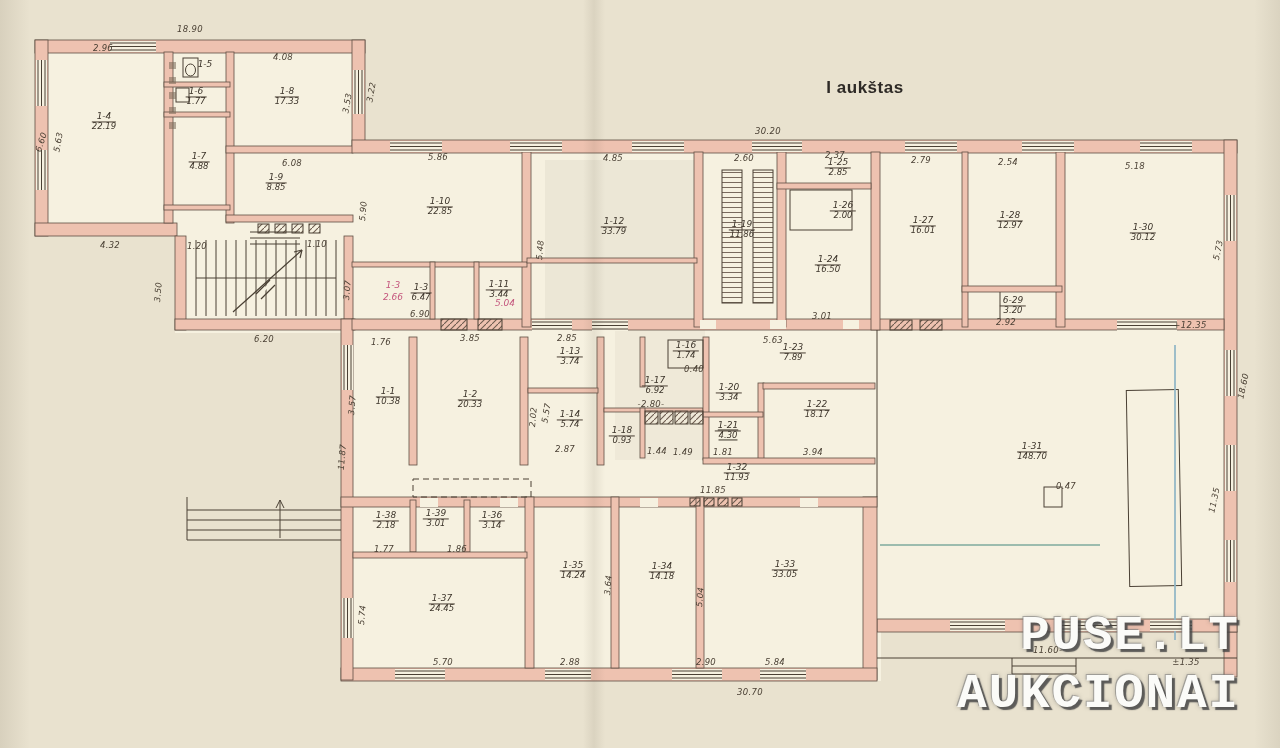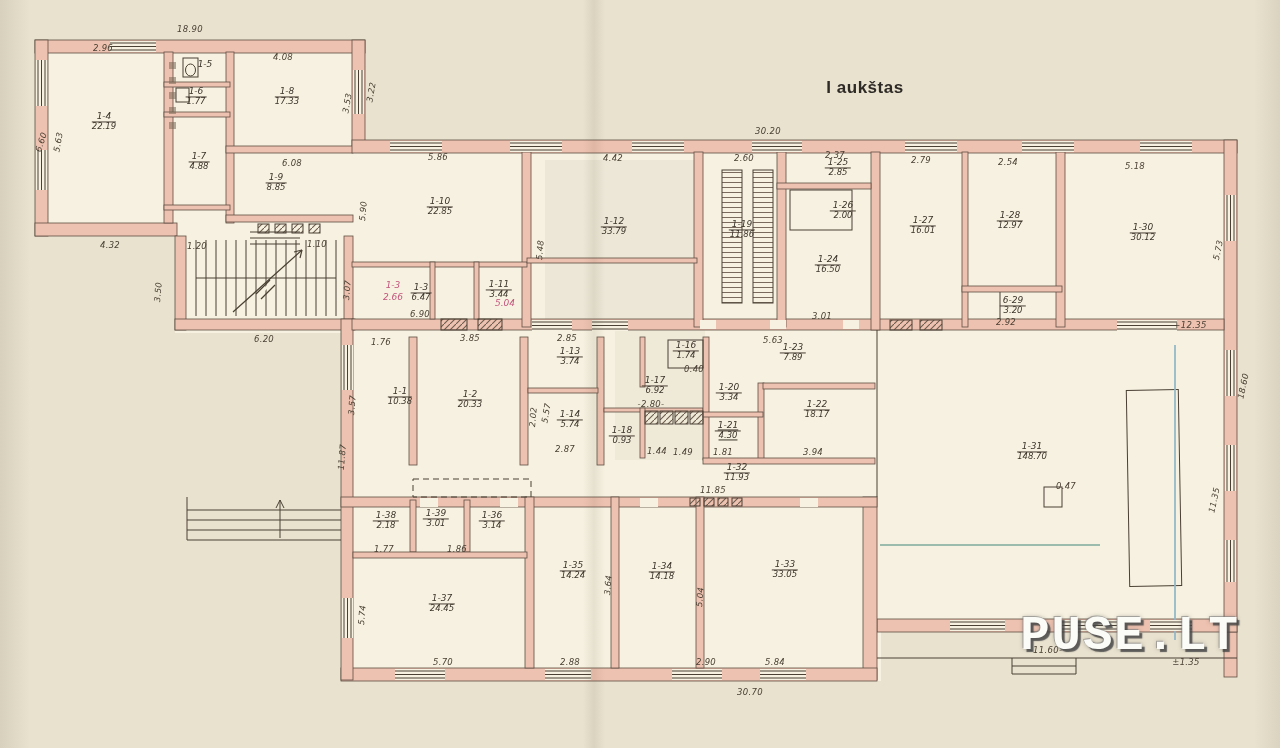--- a/index.html
+++ b/index.html
@@ -411,21 +411,21 @@
         <span class="rarea">12.97</span>
       </div>
       <div class="room-label" style="left: 1013px; top: 306px;">
         <span class="rid">6-29</span>
         <span class="rarea">3.20</span>
       </div>
       <div class="room-label" style="left: 1143px; top: 233px;">
         <span class="rid">1-30</span>
         <span class="rarea">30.12</span>
       </div>
-      <div class="room-label" style="left: 388px; top: 397px; margin-left: 12px;">
+      <div class="room-label" style="left: 388px; top: 397px;">
         <span class="rid">1-1</span>
         <span class="rarea">10.38</span>
       </div>
       <div class="room-label" style="left: 470px; top: 400px;">
         <span class="rid">1-2</span>
         <span class="rarea">20.33</span>
       </div>
       <div class="room-label" style="left: 570px; top: 357px;">
         <span class="rid">1-13</span>
         <span class="rarea">3.74</span>
@@ -507,21 +507,21 @@
       <div class="dim" style="left: 371px; top: 92px; --r: -80deg;">3.22</div>
       <div class="dim" style="left: 292px; top: 163px;">6.08</div>
       <div class="dim" style="left: 110px; top: 245px;">4.32</div>
       <div class="dim" style="left: 197px; top: 246px;">1.20</div>
       <div class="dim" style="left: 317px; top: 244px;">1.10</div>
       <div class="dim" style="left: 158px; top: 292px; --r: -85deg;">3.50</div>
       <div class="dim" style="left: 347px; top: 290px; --r: -85deg;">3.07</div>
       <div class="dim" style="left: 264px; top: 339px;">6.20</div>
       <div class="dim" style="left: 768px; top: 131px;">30.20</div>
       <div class="dim" style="left: 438px; top: 157px;">5.86</div>
-      <div class="dim" style="left: 613px; top: 158px;">4.42</div>
+      <div class="dim" style="left: 613px; top: 158px;">4.85</div>
       <div class="dim" style="left: 744px; top: 158px;">2.60</div>
       <div class="dim" style="left: 835px; top: 155px;">2.37</div>
       <div class="dim" style="left: 921px; top: 160px;">2.79</div>
       <div class="dim" style="left: 1008px; top: 162px;">2.54</div>
       <div class="dim" style="left: 1135px; top: 166px;">5.18</div>
       <div class="dim" style="left: 363px; top: 211px; --r: -85deg;">5.90</div>
       <div class="dim" style="left: 540px; top: 250px; --r: -85deg;">5.48</div>
       <div class="dim" style="left: 822px; top: 316px;">3.01</div>
       <div class="dim" style="left: 1006px; top: 322px;">2.92</div>
       <div class="dim" style="left: 1218px; top: 250px; --r: -78deg;">5.73</div>
@@ -557,13 +557,14 @@
       <div class="dim" style="left: 1186px; top: 662px;">±1.35</div>
       <div class="dim" style="left: 694px; top: 369px;">0.40</div>
       <div class="dim" style="left: 657px; top: 451px;">1.44</div>
       <div class="dim" style="left: 683px; top: 452px;">1.49</div>
       <div class="red-note" style="left: 393px; top: 285px;">1-3</div>
       <div class="red-note" style="left: 393px; top: 297px;">2.66</div>
       <div class="red-note" style="left: 505px; top: 303px;">5.04</div>
     </div>
 
   <div class="wm wm1">PUSE.LT</div>
+  <div class="wm wm2">AUKCIONAI</div>
 </div>
 
 </body></html>

